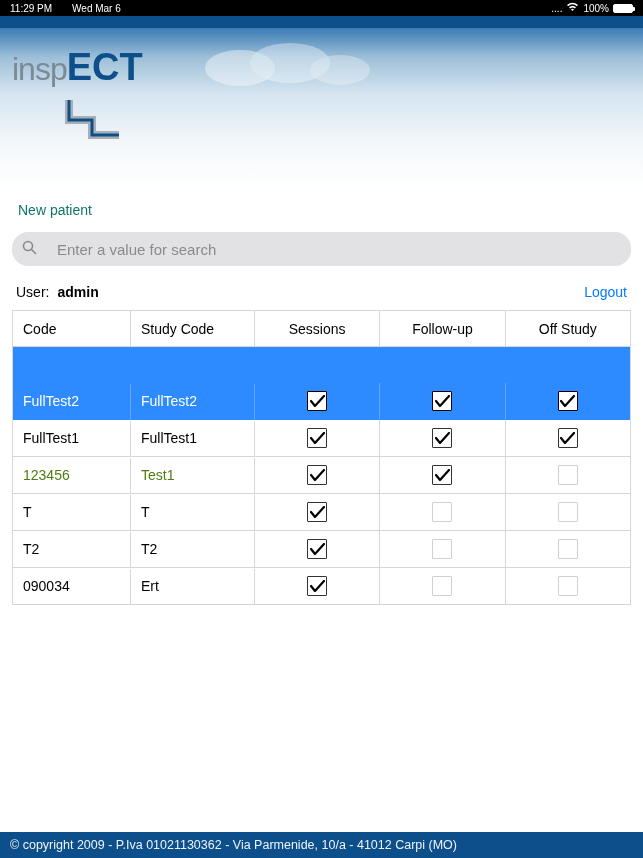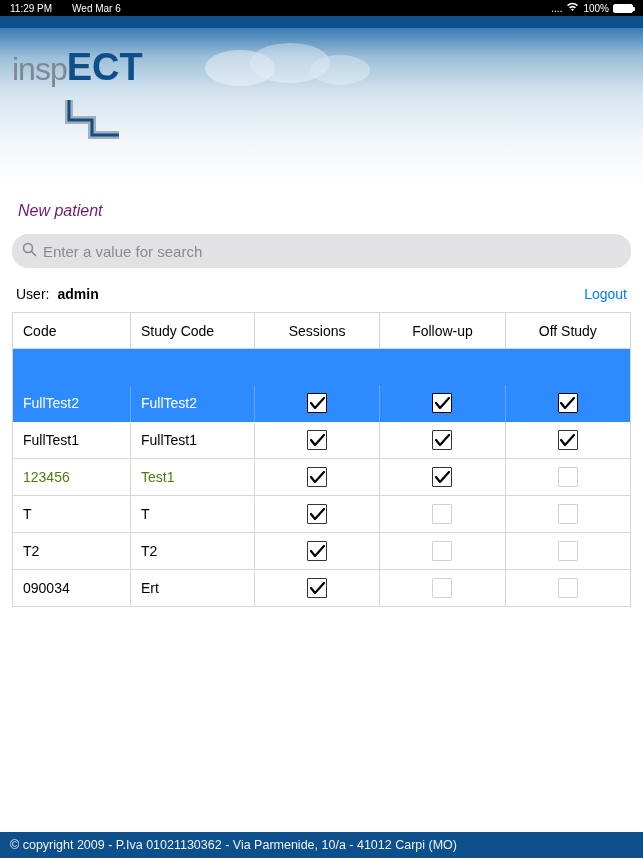--- a/index.html
+++ b/index.html
@@ -23,23 +23,23 @@
   }
   .logo-wrap { position: absolute; left: 12px; top: 18px; }
   .logo-main { font-size: 32px; font-weight: 400; letter-spacing: -1px; }
   .logo-insp { color: #7b8a94; font-weight: 400; margin-top: 29px; }
   .logo-ect { color: #0d4f8b; font-weight: 600; font-size: 38px; letter-spacing: 0; }
   .logo-bracket { position: absolute; left: 52px; top: 54px; }
   .logo-bracket svg { display:block; }
   .clouds { position: absolute; left: 200px; top: 10px; opacity: 0.6; }
 
   .content { padding: 0 12px; flex: 1; display: flex; flex-direction: column; }
-  .new-patient { color: #701a75; font-size: 16px; padding: 12px 6px 14px; cursor: pointer; font-style: italic; }
+  .new-patient { color: #0f766e; font-size: 14px; padding: 12px 6px 14px; cursor: pointer; }
   
-  .search-wrap { background: #e2e2e4; border-radius: 16px; padding: 8px 10px; display: flex; align-items: center; gap: 6px; margin-bottom: 12px; }
+  .search-wrap { background: #e2e2e4; border-radius: 16px; padding: 8px 10px; display: flex; align-items: center; gap: 20px; margin-bottom: 12px; }
   .search-icon { color: #8a8a8e; font-size: 15px; }
   .search-input { flex: 1; border: none; background: transparent; font-size: 15px; color: #333; outline: none; }
   .search-input::placeholder { color: #8a8a8e; }
 
   .user-row { display: flex; align-items: center; padding: 6px 4px 10px; font-size: 14px; }
   .user-label { color: #000; }
   .user-name { font-weight: 700; margin-left: 8px; }
   .logout { margin-left: auto; color: #007aff; cursor: pointer; }
 
   .table { border: 1px solid #d6d6d8; border-bottom: none; font-size: 14px; }

